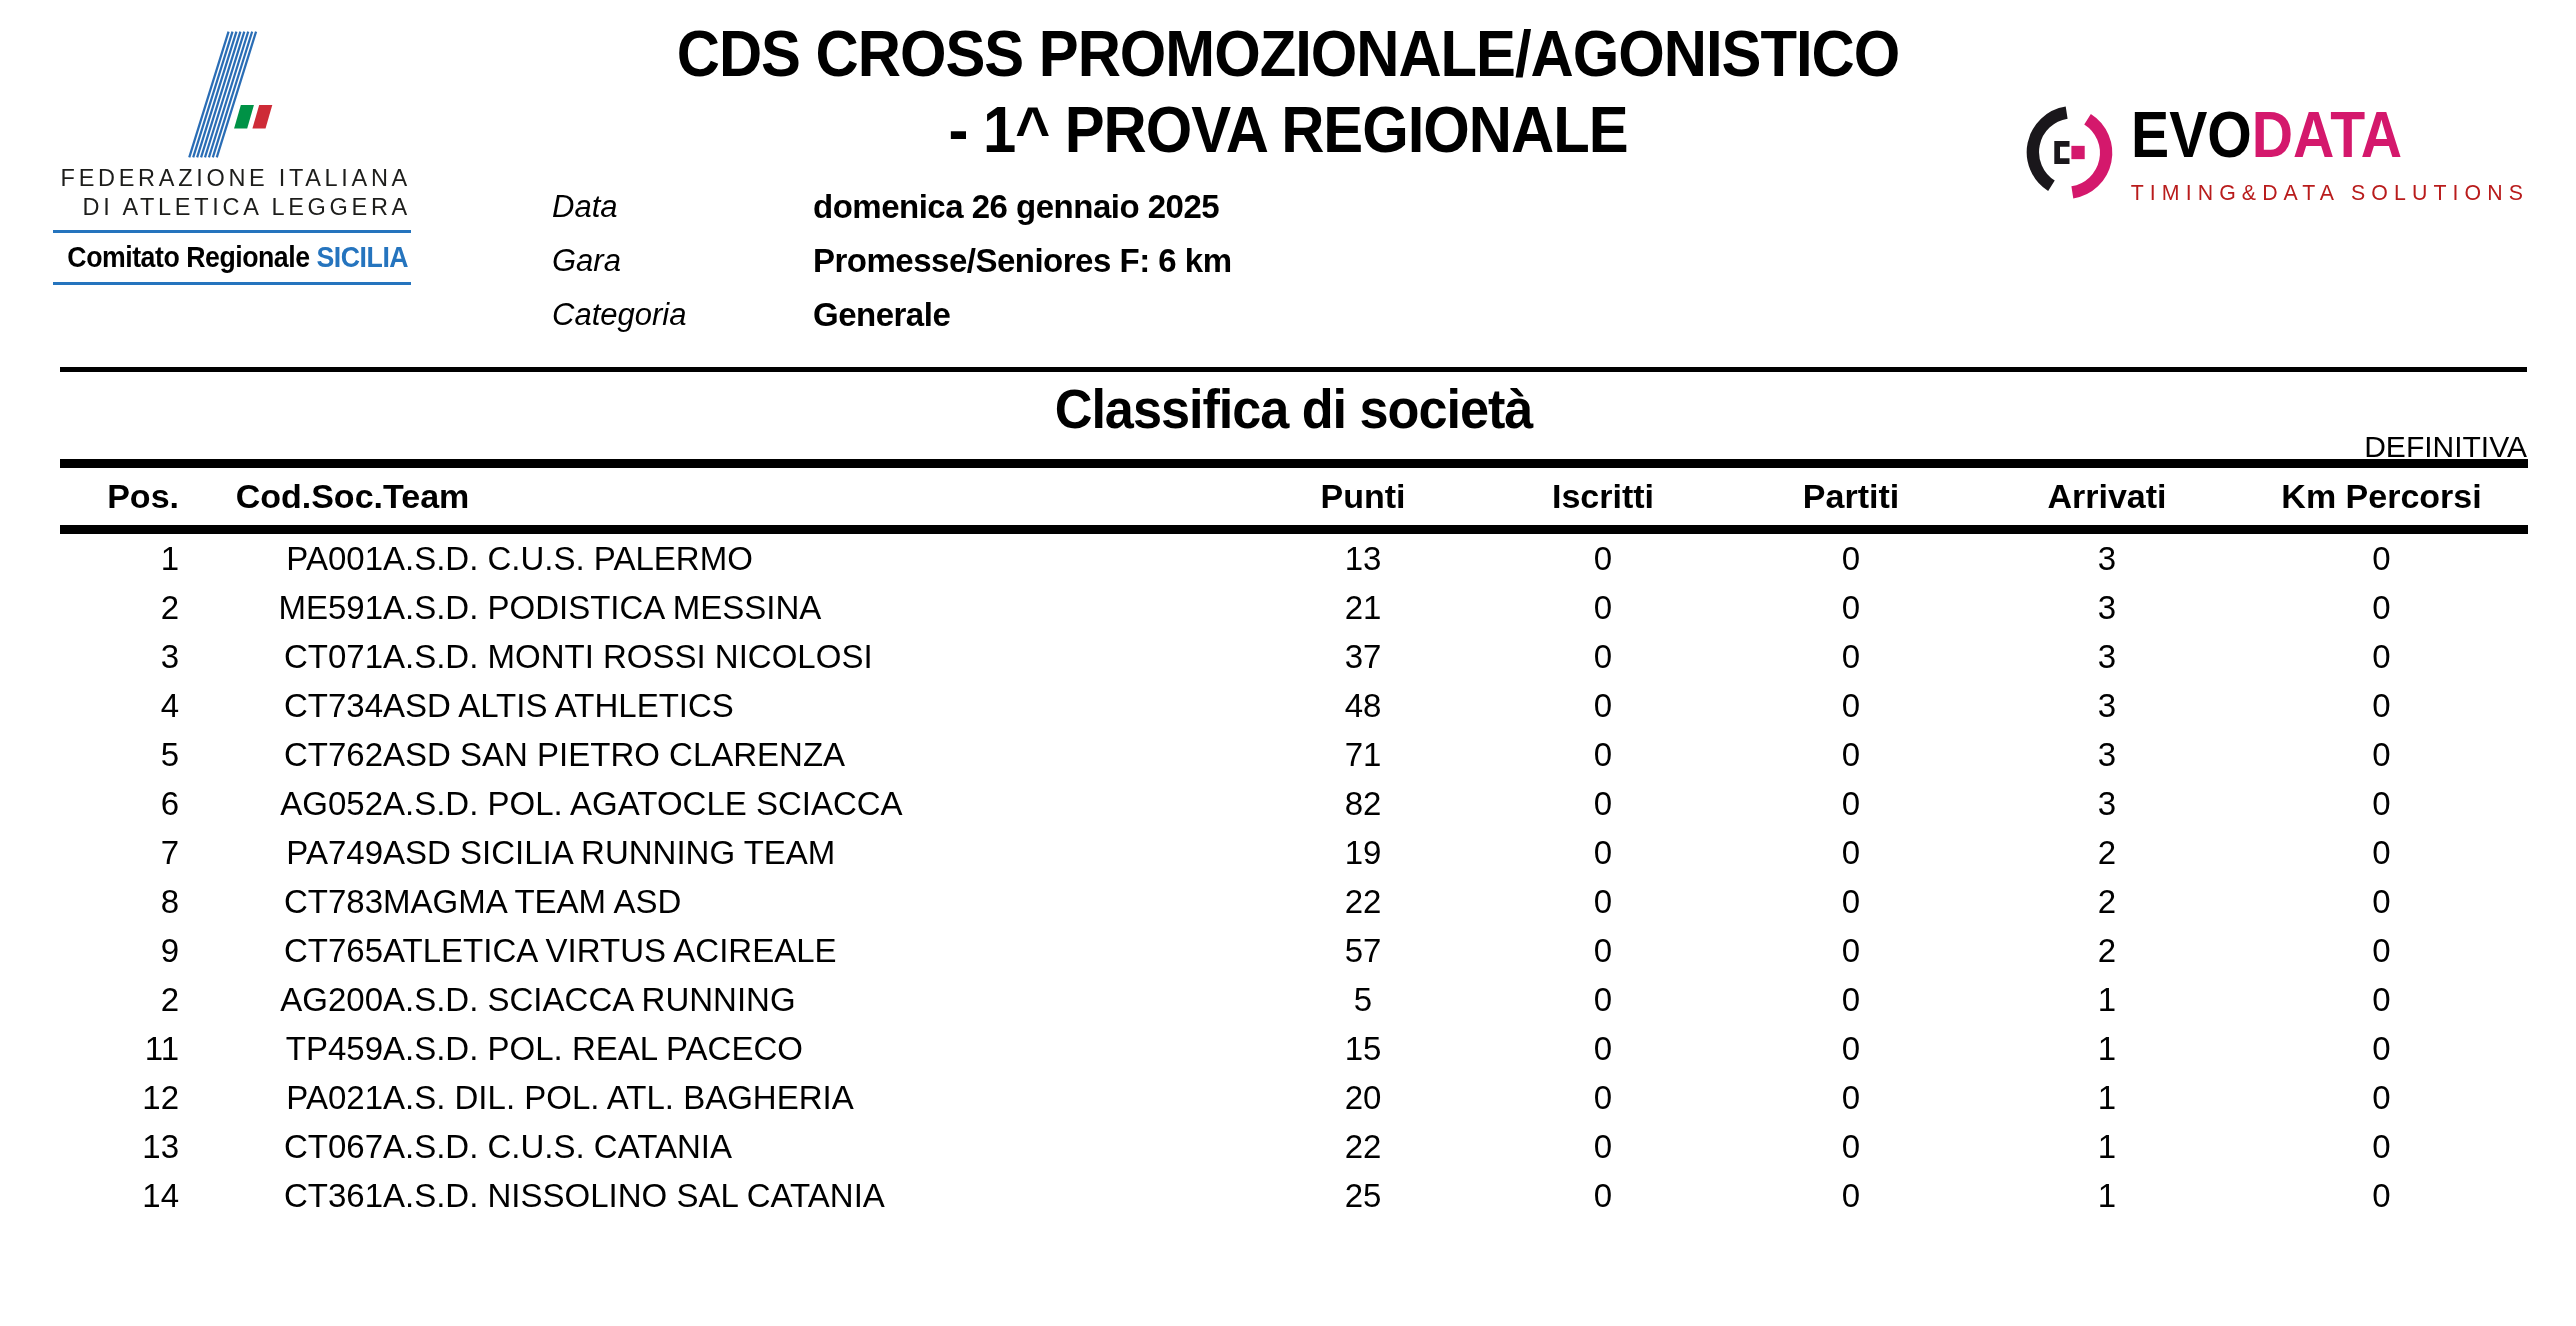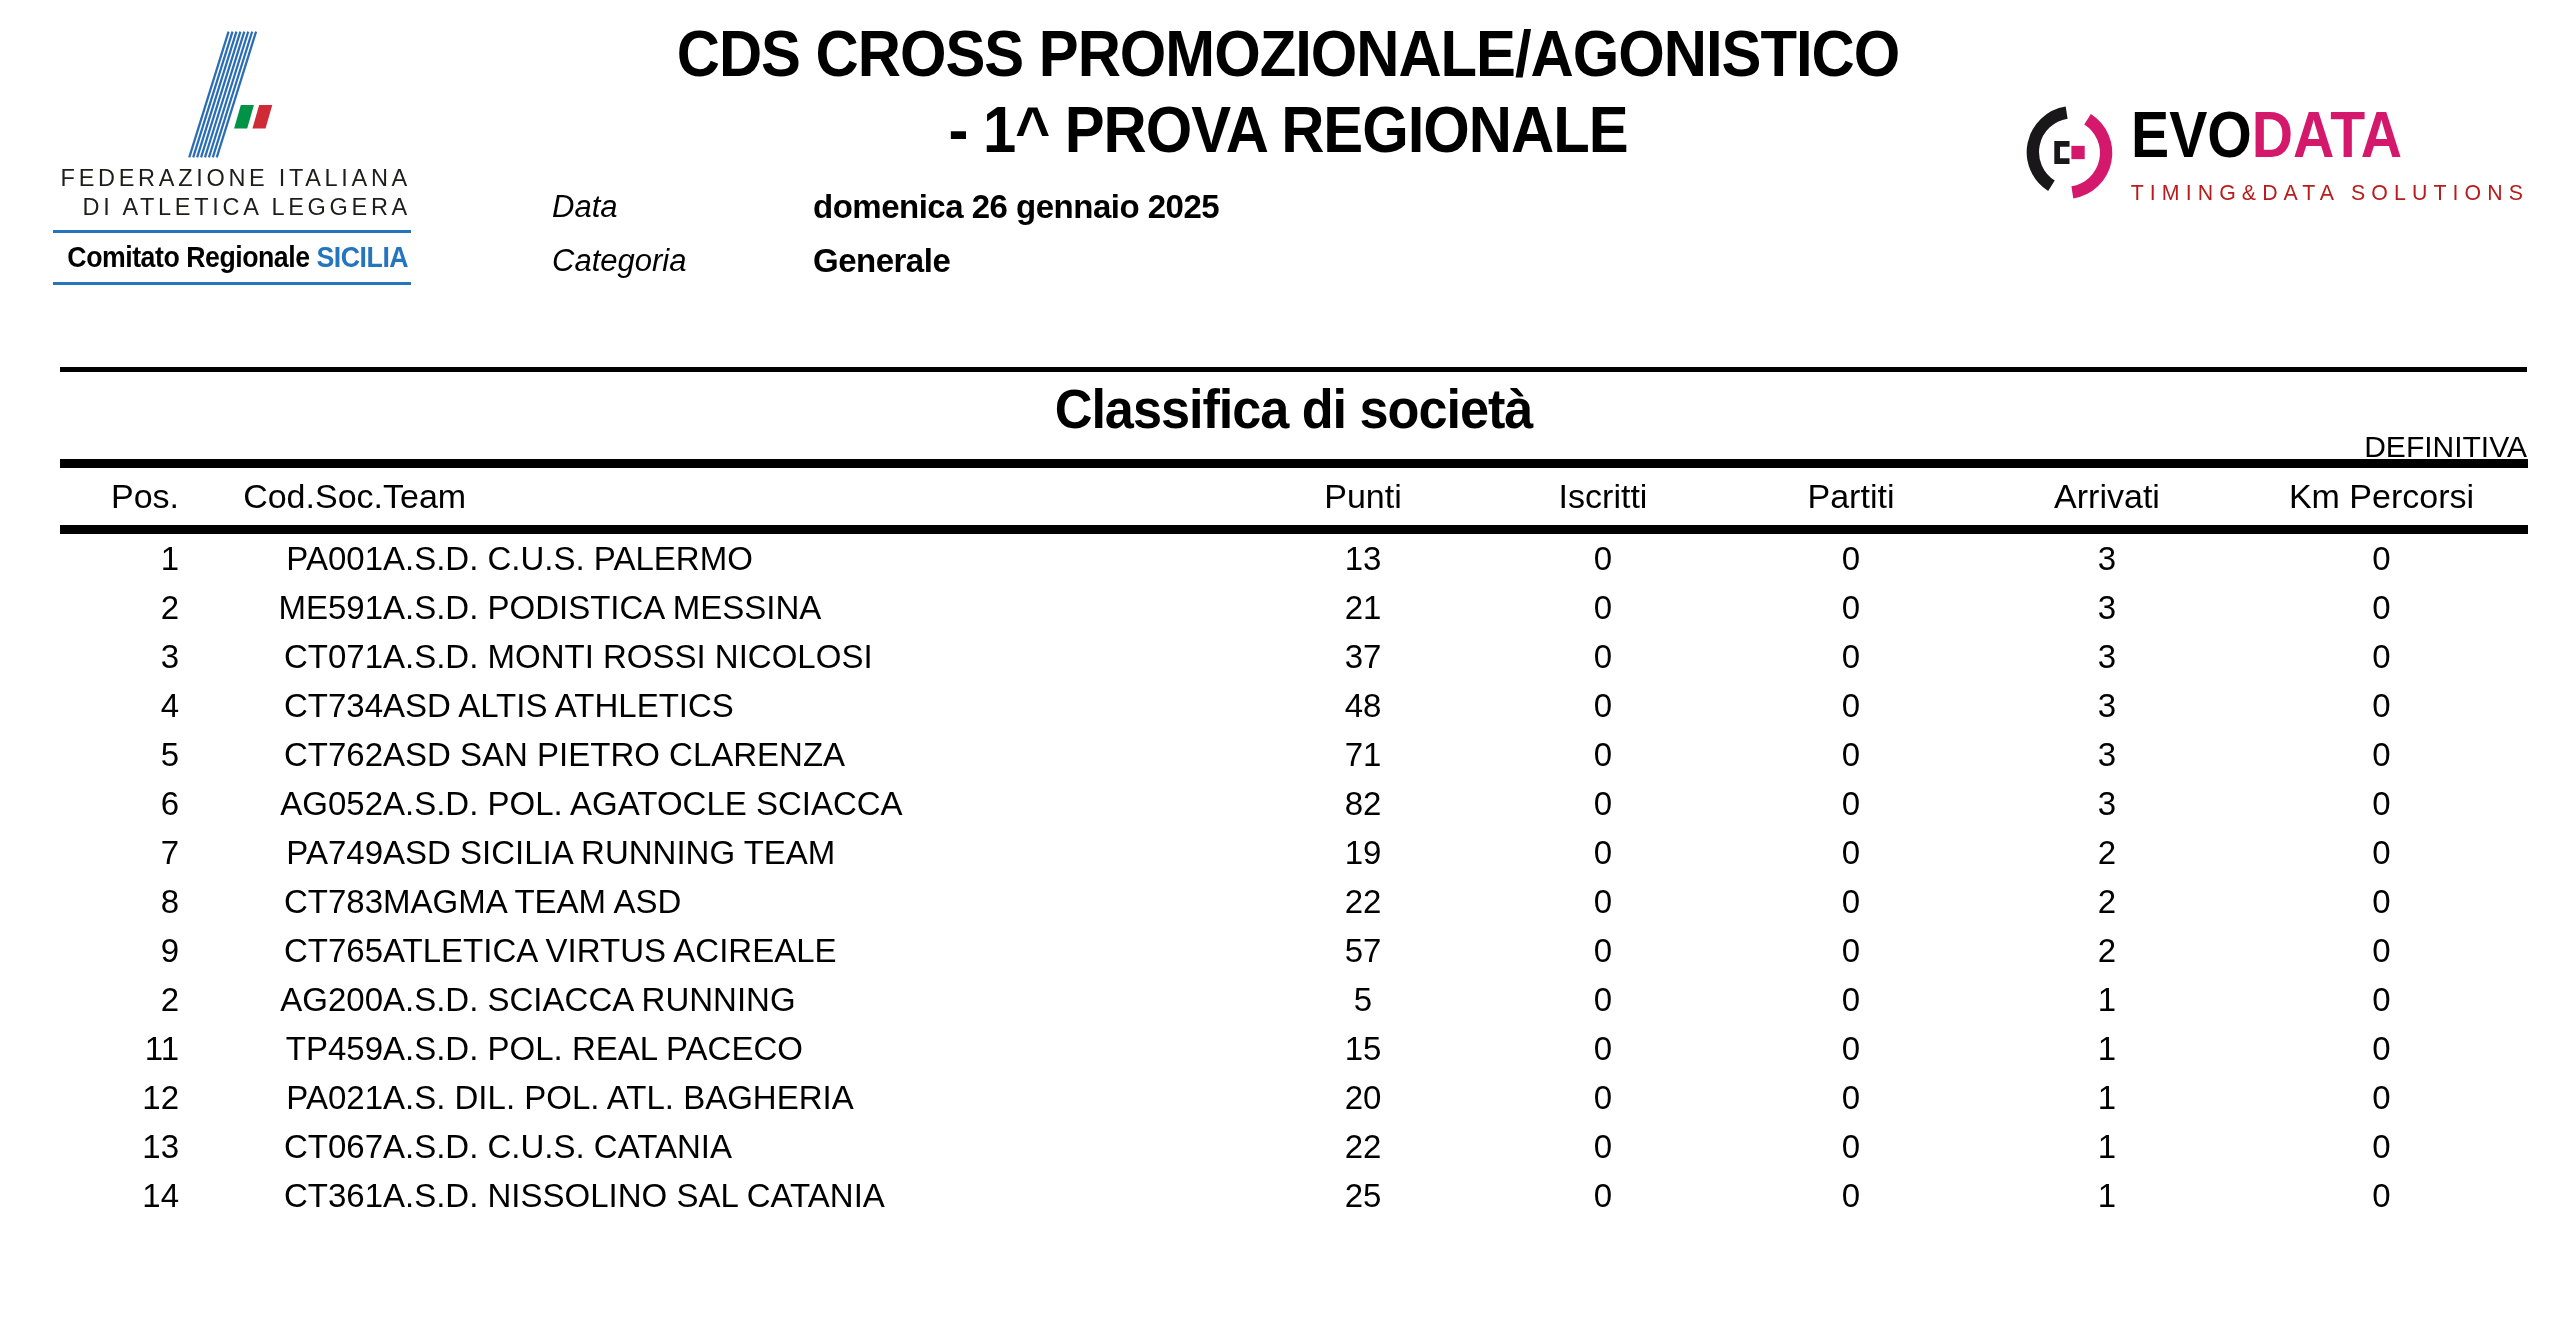--- a/index.html
+++ b/index.html
@@ -40,21 +40,21 @@
   .rule-thin{position:absolute;left:60px;right:49px;top:367px;height:4.8px;background:#000;}
   .section-head{position:absolute;left:60px;right:49px;top:377px;height:85px;}
   .section-title{margin:0;text-align:center;font-size:55px;font-weight:bold;letter-spacing:-1.1px;transform:scaleX(.95);transform-origin:center;}
   .status{position:absolute;right:0;bottom:-2.1px;font-size:30px;font-weight:normal;letter-spacing:0;}
   
   table.results{
     position:absolute;left:60px;top:459px;width:2468px;
     border-collapse:collapse;table-layout:fixed;
   }
   table.results thead tr{border-top:9.6px solid #000;border-bottom:9.6px solid #000;}
-  table.results th{font-size:34px;font-weight:normal;padding:8.5px 0 9.6px 0;white-space:nowrap;}
+  table.results th{font-size:34px;font-weight:bold;padding:8.5px 0 9.6px 0;white-space:nowrap;}
   table.results td{font-size:33px;height:49px;padding:0;white-space:nowrap;overflow:visible;}
   .col-pos{width:119px;}
   .col-cod{width:204px;}
   .col-team{width:860px;}
   .col-punti{width:240px;}
   .col-iscritti{width:240px;}
   .col-partiti{width:256px;}
   .col-arrivati{width:256px;}
   .col-km{width:293px;}
   th.a-r, td.a-r{text-align:right;padding-right:7.5px;}
@@ -99,20 +99,24 @@
       <h1 class="main-title"><span>CDS CROSS PROMOZIONALE/AGONISTICO</span><br>
       <span>- 1^ PROVA REGIONALE</span></h1>
     </div>
 
     <div class="meta">
       <div class="meta-row">
         <span class="meta-label">Data</span>
         <span class="meta-value">domenica 26 gennaio 2025</span>
       </div>
       <div class="meta-row">
+        <span class="meta-label">Gara</span>
+        <span class="meta-value">Promesse/Seniores F: 6 km</span>
+      </div>
+      <div class="meta-row">
         <span class="meta-label">Categoria</span>
         <span class="meta-value">Generale</span>
       </div>
     </div>
 
     <div class="evodata">
       <svg class="evo-mark" width="95" height="95" viewBox="0 0 100 100">
         <path d="M 47 8 A 42 42 0 0 0 31 85" stroke="#1A171B" stroke-width="13" fill="none"></path>
         <path d="M 69 15 A 42 42 0 0 1 53 92" stroke="#D4186C" stroke-width="13" fill="none"></path>
         <path d="M 50 41 L 37 41 L 37 59 L 50 59" stroke="#1A171B" stroke-width="6" fill="none"></path>

